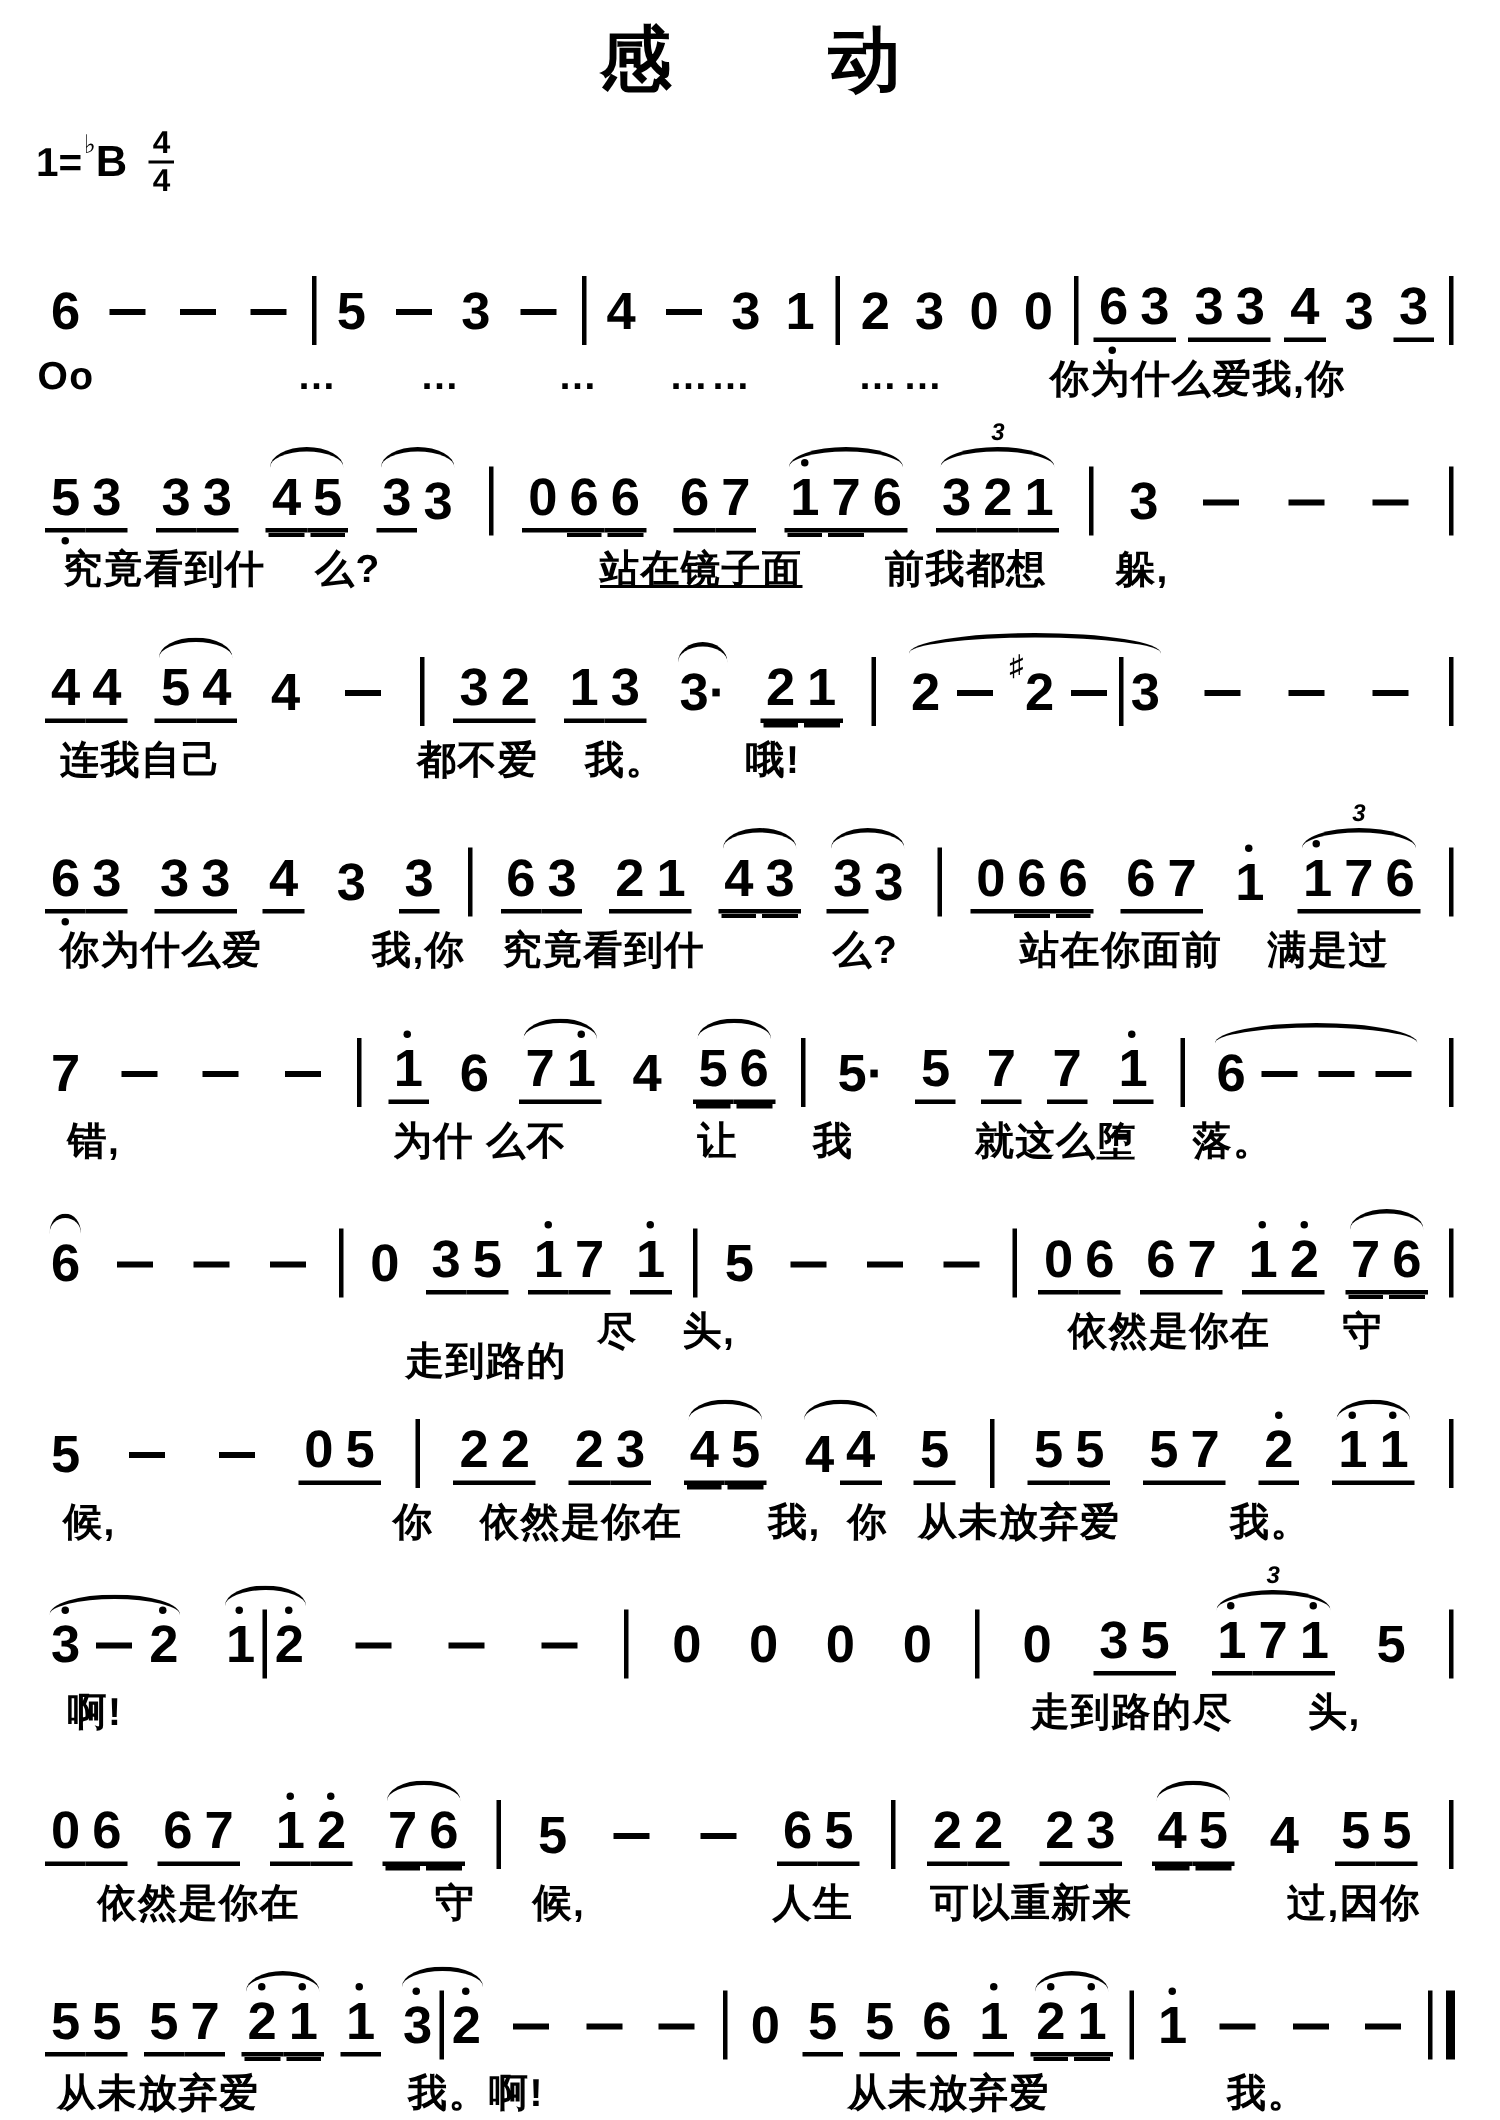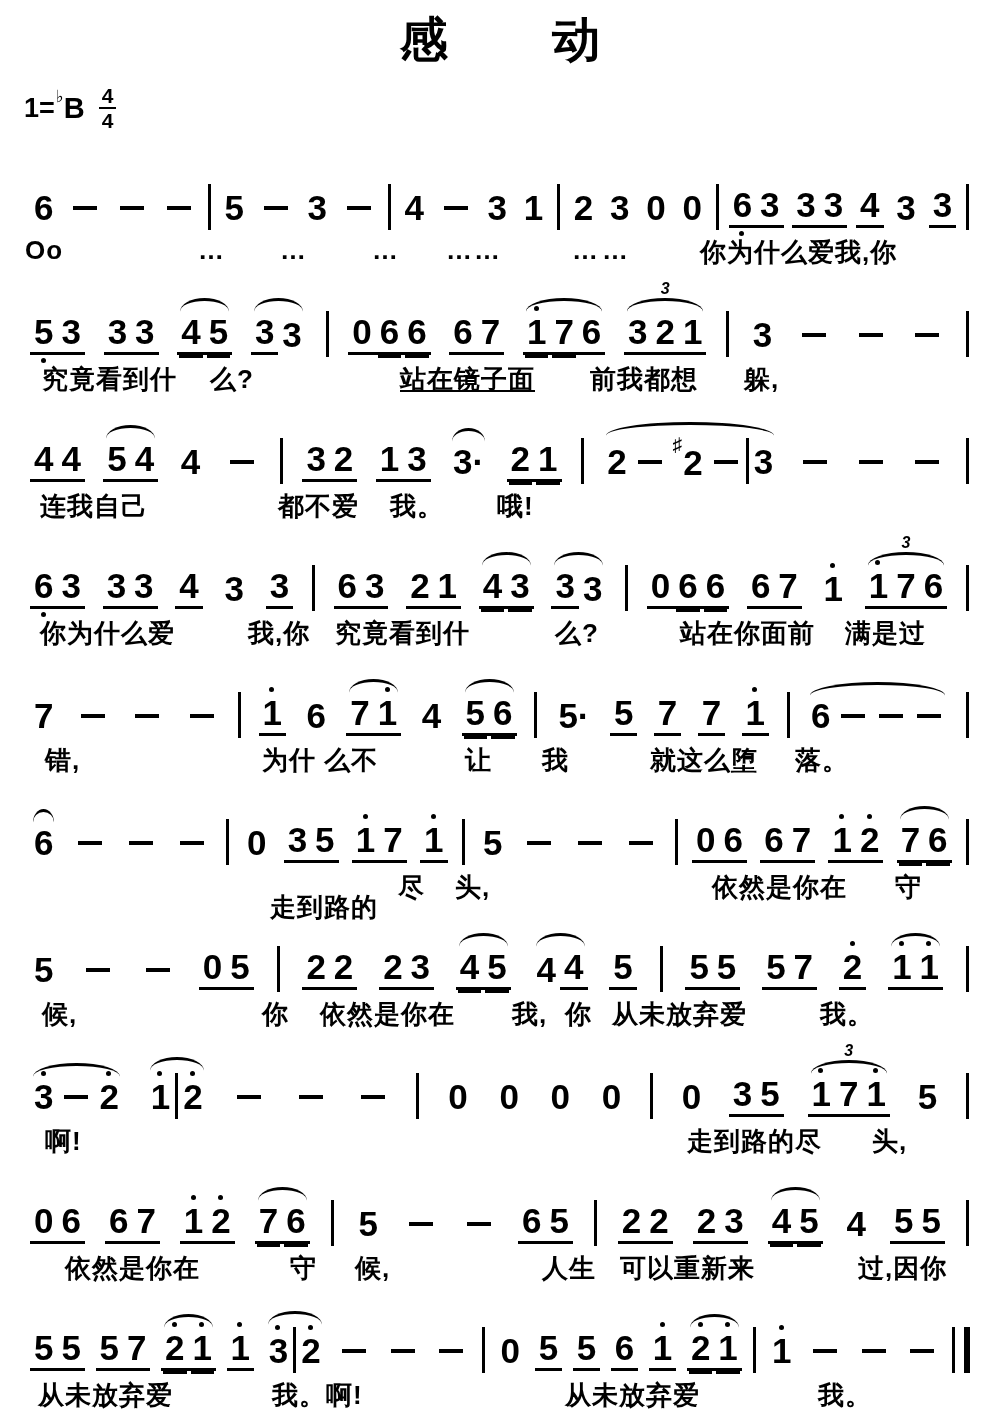--- a/index.html
+++ b/index.html
@@ -737,21 +737,21 @@
             <span class="note u1">5</span>
           </span>
           <span class="grp">
             <span class="bar"></span>
           </span>
         </div>
         <div class="lyrics">
           <span class="lyr" style="left: 65px;">依然是你在</span>
           <span class="lyr" style="left: 290px;">守</span>
           <span class="lyr" style="left: 355px;">候,</span>
-          <span class="lyr" style="left: 542px;">人生</span>
+          <span class="lyr" style="left: 515px;">人生</span>
           <span class="lyr" style="left: 620px;">可以重新来</span>
           <span class="lyr" style="left: 858px; text-align: right;">过,因你</span>
         </div>
       </div>
       <div class="system">
         <div class="music">
           <span class="grp">
             <span class="note u1">5</span>
             <span class="note u1">5</span>
           </span>

